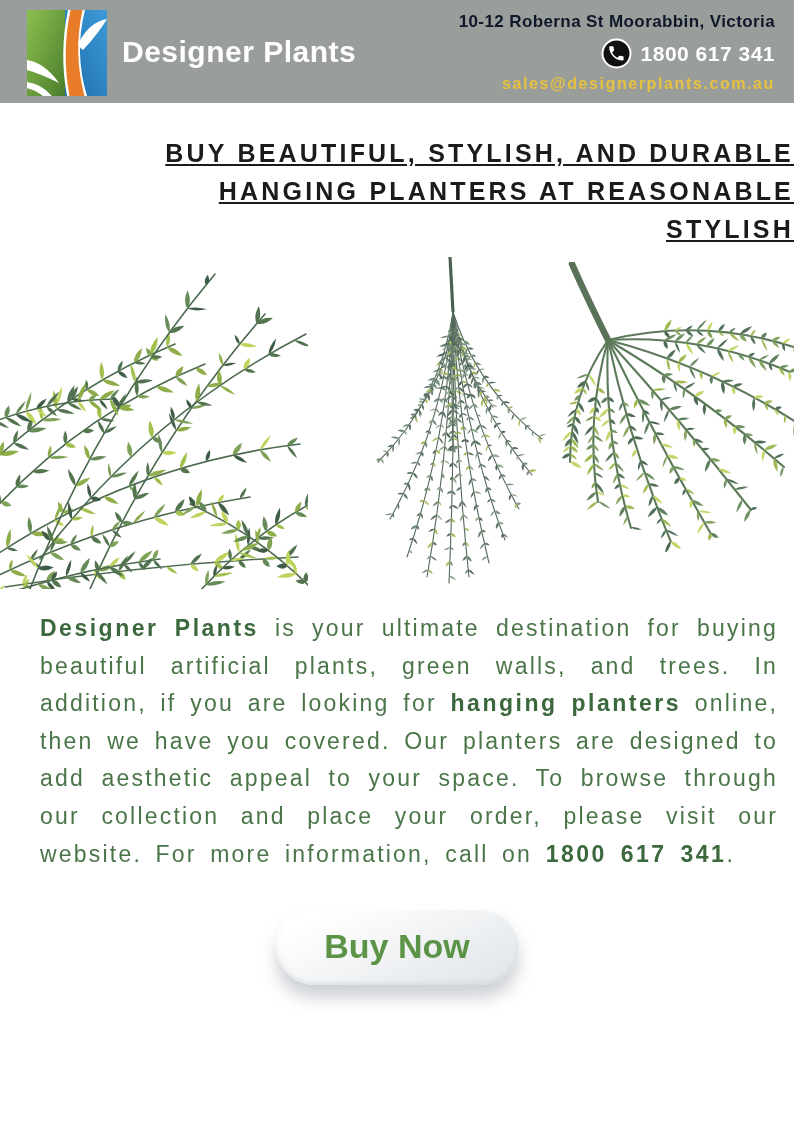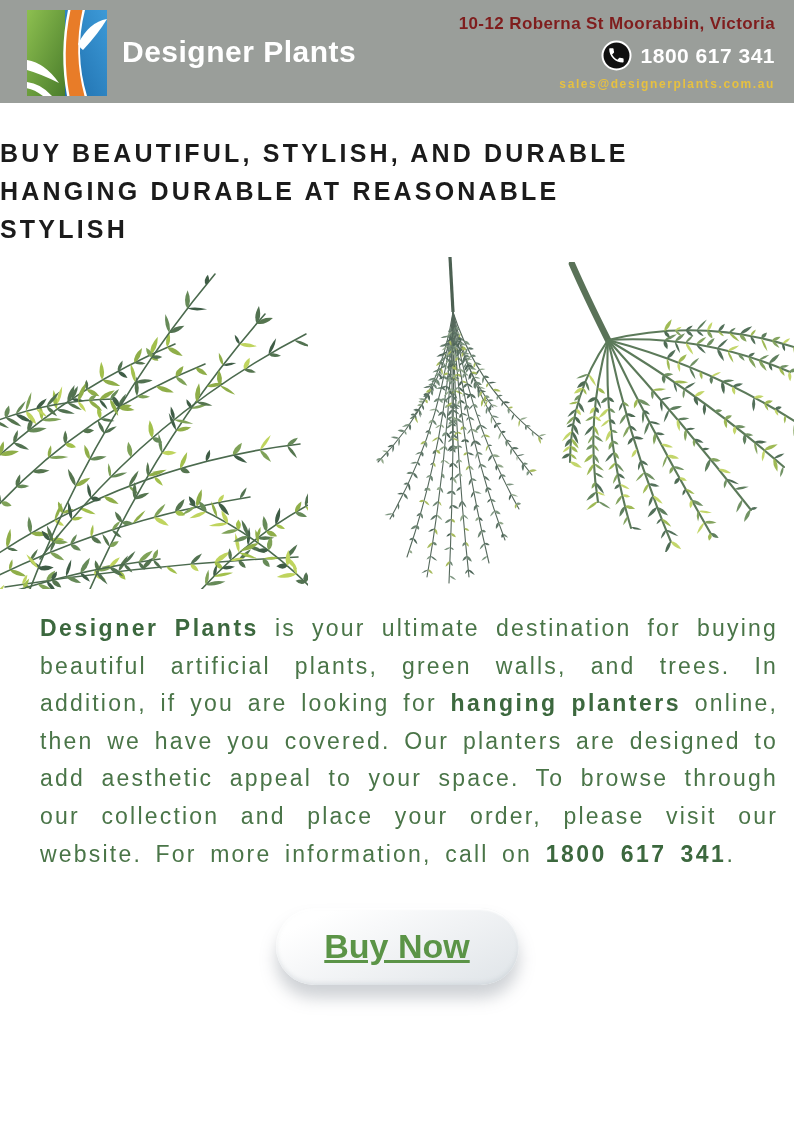--- a/index.html
+++ b/index.html
@@ -14,29 +14,29 @@
     height:103px;background:#9a9e9a;display:flex;align-items:center;
     padding:0 19px 0 27px;box-sizing:border-box;
   }
   .logo{width:80px;height:86px;flex:0 0 auto;margin-top:2px;}
   .logo svg{display:block;}
   .brand{
     color:#ffffff;font-size:30px;font-weight:bold;margin-left:15px;
     letter-spacing:.5px;
   }
   .contact{margin-left:auto;display:flex;flex-direction:column;align-items:flex-end;gap:6px;padding-top:2px;}
-  .address{color:#7f1d1d;font-size:17px;font-weight:bold;letter-spacing:.4px;}
+  .address{color:#0f172a;font-size:17px;font-weight:bold;letter-spacing:.4px;}
   .phone-row{display:flex;align-items:center;gap:9px;}
   .phone-number{color:#ffffff;font-size:21px;font-weight:bold;letter-spacing:.5px;cursor:pointer;}
-  .email{color:#e7c140;font-size:12px;font-weight:bold;letter-spacing:1.6px;cursor:pointer;}
+  .email{color:#e7c140;font-size:16px;font-weight:bold;letter-spacing:1.6px;cursor:pointer;}
 
   
   .heading{
-    margin-top:31px;text-align:left;color:#1b1b1b;font-weight:800;
-    font-size:25px;line-height:38px;letter-spacing:3.2px;
+    margin-top:31px;text-align:right;color:#1b1b1b;font-weight:800;
+    font-size:25px;line-height:38px;letter-spacing:3.2px;text-decoration:underline;
   }
 
   
   .plants{position:relative;height:332px;margin-top:9px;}
   .plant{position:absolute;top:0;}
   .plant svg{display:block;}
   .plant-left{left:0;top:2px;}
   .plant-mid{left:356px;top:0;}
   .plant-right{left:548px;top:5px;}
 
@@ -46,21 +46,21 @@
     text-align:justify;letter-spacing:2.2px;word-spacing:5px;
   }
   .copy .b{font-weight:bold;color:#3c683e;letter-spacing:2.5px;}
 
   
   .cta-wrap{text-align:center;margin-top:35px;}
   .cta{
     display:inline-block;width:243px;height:77px;border:none;border-radius:40px;
     background:linear-gradient(155deg,#ffffff 15%,#f0f2f4 55%,#dfe4e8 100%);
     box-shadow:0 13px 16px rgba(125,135,145,.38), inset 0 2px 2px #ffffff, inset 0 -2px 4px rgba(160,170,180,.25);
-    color:#5b9447;font-weight:bold;font-size:34px;font-family:inherit;cursor:pointer;text-decoration:underline;
+    color:#5b9447;font-weight:bold;font-size:34px;font-family:inherit;cursor:pointer;
   }
 </style>
 </head>
 <body>
 
 <div class="page">
 
   <div class="header">
     <div class="logo">
       <svg viewBox="0 0 80 86" width="80" height="86">
@@ -94,21 +94,21 @@
           </g>
         </svg>
         <span class="phone-number">1800 617 341</span>
       </div>
       <div class="email">sales@designerplants.com.au</div>
     </div>
   </div>
 
   <div class="heading">
     <div>BUY BEAUTIFUL, STYLISH, AND DURABLE</div>
-    <div>HANGING DURABLE AT REASONABLE</div>
+    <div>HANGING PLANTERS AT REASONABLE</div>
     <div>STYLISH</div>
   </div>
 
   <div class="plants">
     <div class="plant plant-left">
       <svg width="308" height="330" viewBox="0 0 308 330">
           <path d="M-10,300 Q131.1,205.0 300,185" fill="none" stroke="#4b6a4e" stroke-width="1.6" stroke-linecap="round"></path>
           <path d="M0,0 Q7.4,-4.4 19.4,0 Q7.4,4.4 0,0 Z" fill="#8fae49" transform="translate(7.0,288.9) rotate(-80)"></path>
           <path d="M0,0 Q4.3,-3.0 11.3,0 Q4.3,3.0 0,0 Z" fill="#527251" transform="translate(7.0,288.9) rotate(15)"></path>
           <path d="M0,0 Q6.5,-4.4 17.2,0 Q6.5,4.4 0,0 Z" fill="#668a58" transform="translate(30.6,274.5) rotate(-96)"></path>

